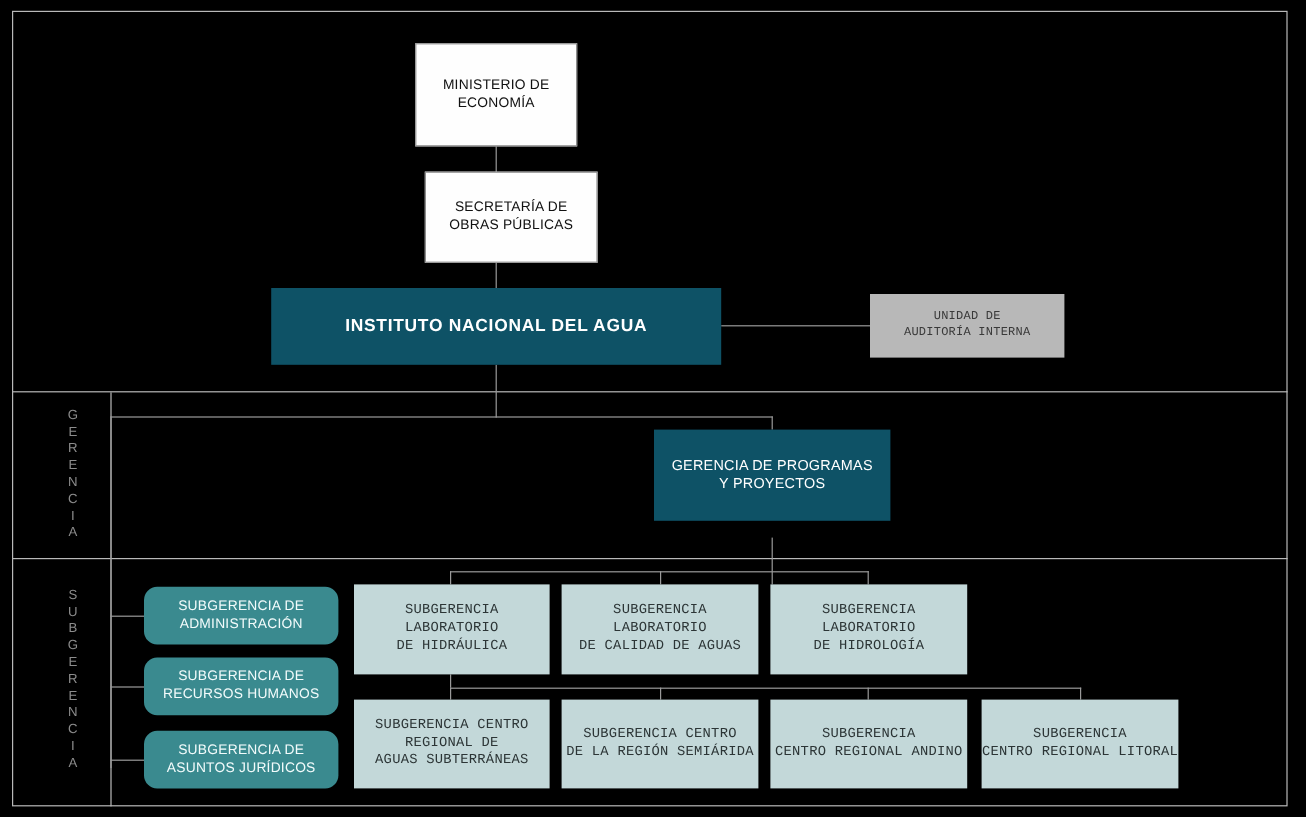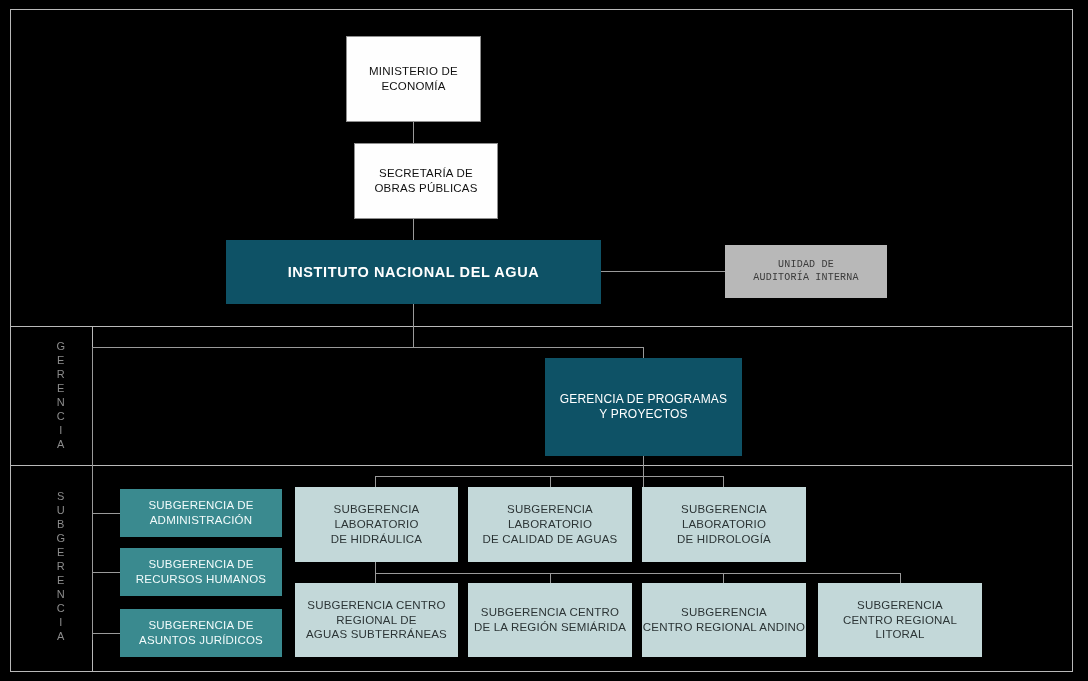--- a/index.html
+++ b/index.html
@@ -102,27 +102,29 @@
     font-weight: bold;
     font-size: 14.5px;
     letter-spacing: 0.6px;
   }
 
   .node.midteal {
     background: #3a8a8f;
     color: #f2fbfb;
     font-size: 11.5px;
     letter-spacing: 0.2px;
+    border-radius: 11px;
   }
 
   .node.lightblue {
     background: #c3d8d9;
     color: #2c3536;
     font-size: 11.5px;
     letter-spacing: 0.2px;
+    font-family: Liberation Mono, monospace;
   }
 
   
   .ln {
     position: absolute;
     background: #9a9a9a;
     z-index: 1;
   }
   .ln.v { width: 1px; }
   .ln.h { height: 1px; }
@@ -202,21 +204,21 @@
 
   <div class="node darkteal title" style="left:226px; top:240px; width:375px; height:64px;">
     <span class="txt">INSTITUTO NACIONAL DEL AGUA</span>
   </div>
 
   <div class="node gray" style="left:725px; top:245px; width:162px; height:53px;">
     <span class="txt">UNIDAD DE
 AUDITORÍA INTERNA</span>
   </div>
 
-  <div class="node darkteal" style="left:545px; top:358px; width:197px; height:98px;">
+  <div class="node darkteal" style="left:545px; top:358px; width:197px; height:76px;">
     <span class="txt">GERENCIA DE PROGRAMAS
 Y PROYECTOS</span>
   </div>
 
   <div class="node midteal" style="left:120px; top:489px; width:162px; height:48px;">
     <span class="txt">SUBGERENCIA DE
 ADMINISTRACIÓN</span>
   </div>
   <div class="node midteal" style="left:120px; top:548px; width:162px; height:48px;">
     <span class="txt">SUBGERENCIA DE

